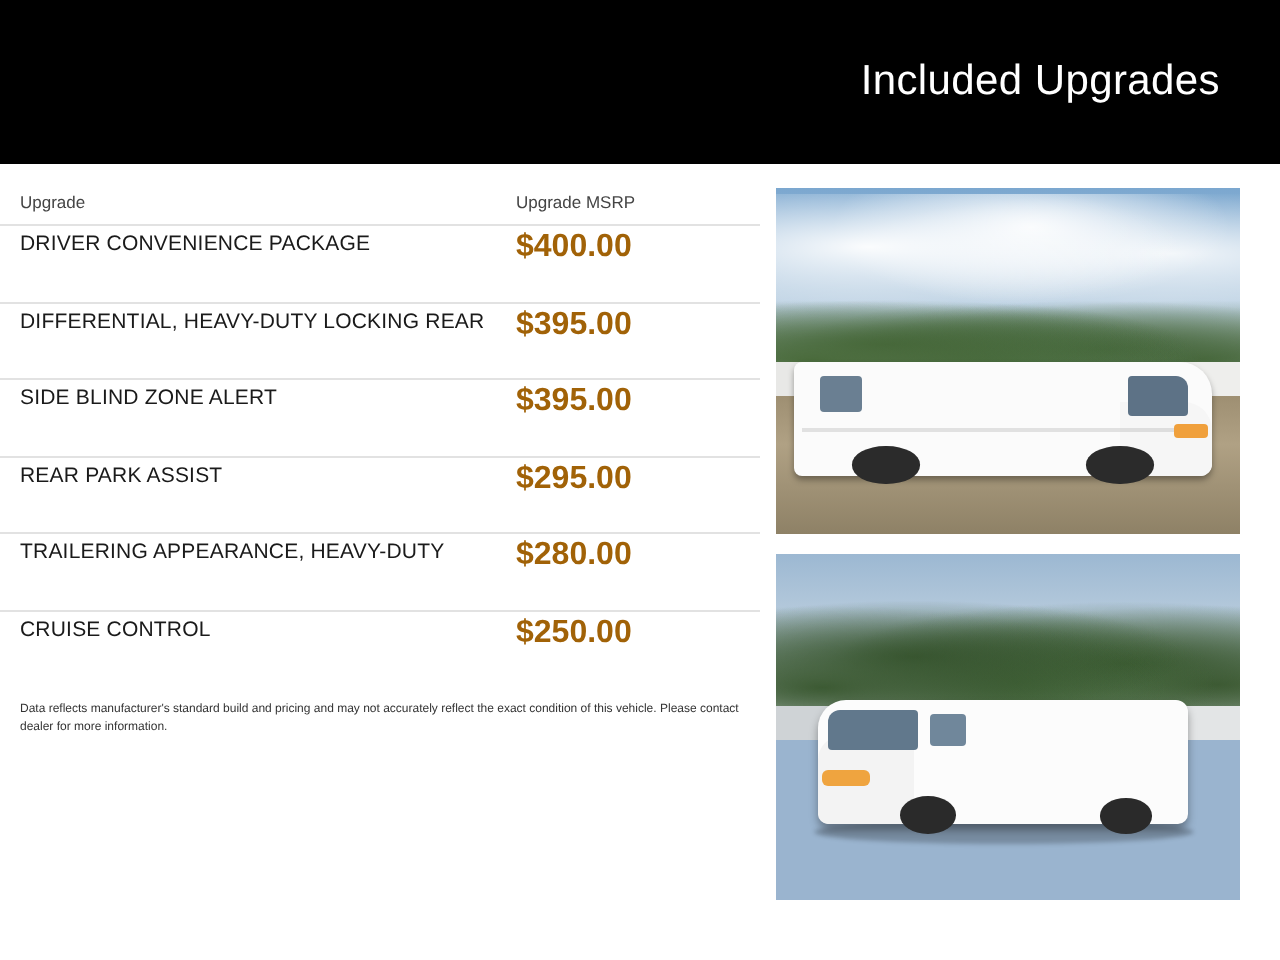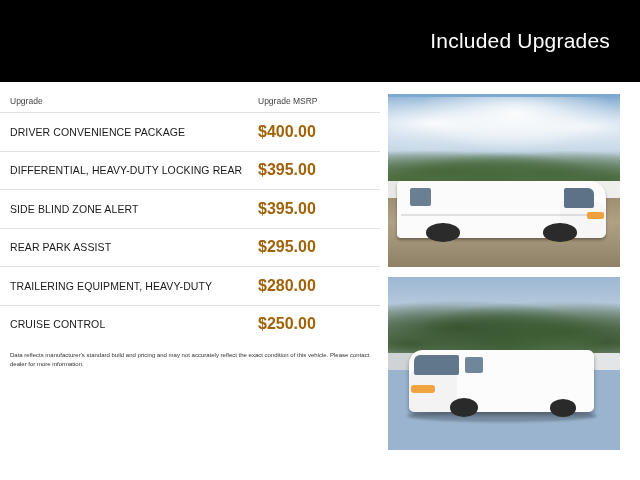--- a/index.html
+++ b/index.html
@@ -69,21 +69,20 @@
   }
   .col-head-msrp {
     font-size: 8.5px;
     color: #444444;
     width: 112px;
     text-align: left;
     padding-left: 8px;
   }
   .row {
     display: flex;
-    align-items: center;
     border-top: 1px solid #e2e2e2;
     min-height: 38.5px;
     padding: 2px 10px;
     box-sizing: border-box;
   }
   .row:first-child {
     border-top: 1px solid #e2e2e2;
   }
   .row-name {
     flex: 1 1 auto;
@@ -294,21 +293,21 @@
       </div>
       <div class="row">
         <div class="row-name">SIDE BLIND ZONE ALERT</div>
         <div class="row-price">$395.00</div>
       </div>
       <div class="row">
         <div class="row-name">REAR PARK ASSIST</div>
         <div class="row-price">$295.00</div>
       </div>
       <div class="row">
-        <div class="row-name">TRAILERING EQUIPMENT, HEAVY-DUTY</div>
+        <div class="row-name">TRAILERING APPEARANCE, HEAVY-DUTY</div>
         <div class="row-price">$280.00</div>
       </div>
       <div class="row">
         <div class="row-name">CRUISE CONTROL</div>
         <div class="row-price">$250.00</div>
       </div>
 
       <div class="disclaimer">Data reflects manufacturer's standard build and pricing and may not accurately reflect the exact condition of this vehicle. Please contact dealer for more information.</div>
     </div>
 

